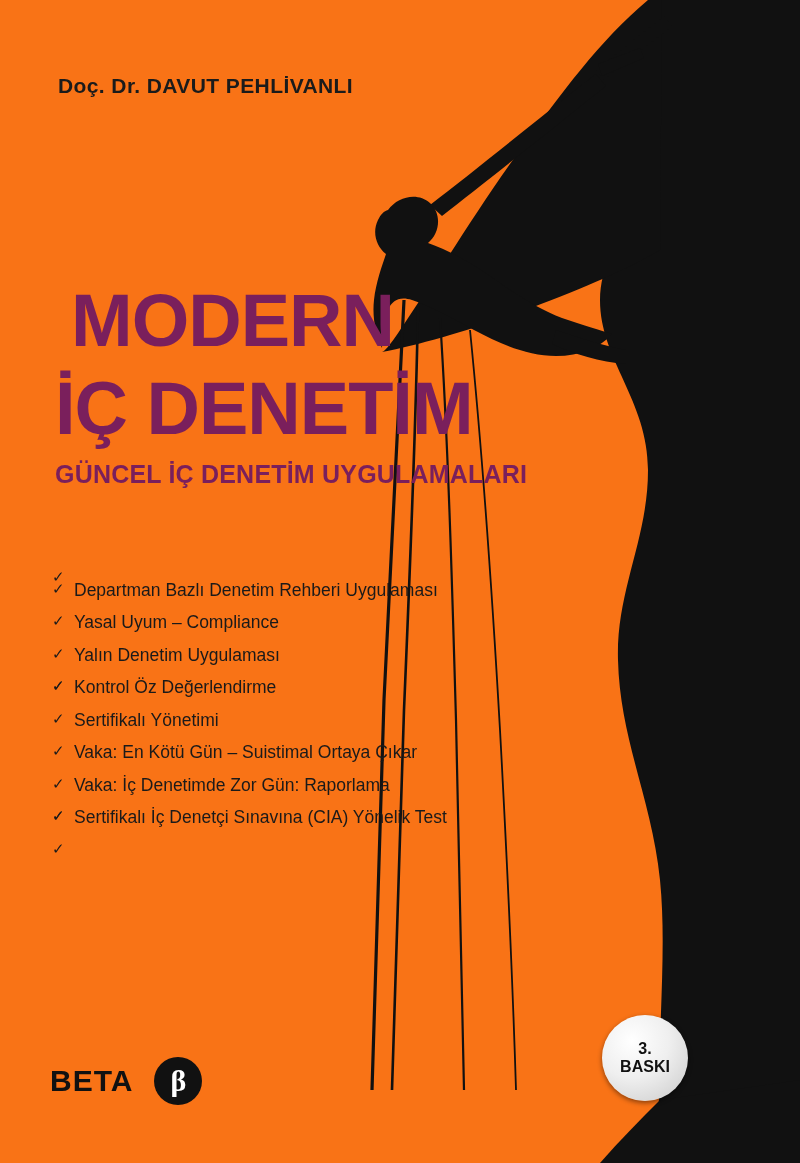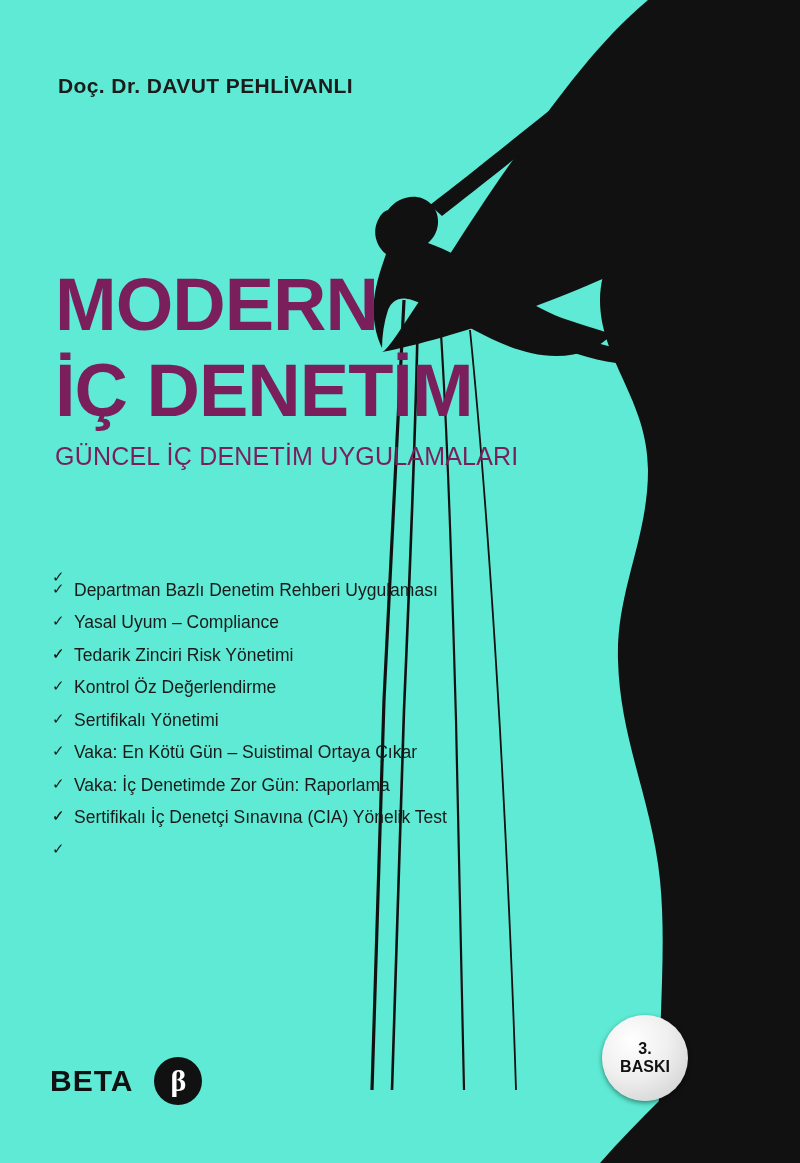--- a/index.html
+++ b/index.html
@@ -7,21 +7,21 @@
     padding: 0;
     background: #ffffff;
   }
   body {
     font-family: "Liberation Sans", sans-serif;
   }
   .cover {
     position: relative;
     width: 800px;
     height: 1163px;
-    background: #5eead4;
+    background: #f97316;
     overflow: hidden;
   }
 
   
   .art {
     position: absolute;
     top: 0;
     left: 0;
     width: 800px;
     height: 1163px;
@@ -46,34 +46,34 @@
     left: 55px;
     top: 270px;
     width: 520px;
   }
   .title-line1 {
     font-size: 74px;
     line-height: 0.95;
     font-weight: bold;
     color: #7a1f5c;
     letter-spacing: -1px;
-    margin: 0;
+    margin: 16px;
   }
   .title-line2 {
     font-size: 74px;
     line-height: 1.0;
     font-weight: bold;
     color: #7a1f5c;
     letter-spacing: -1px;
     margin: 14px 0 12px 0;
   }
   .subtitle {
     margin: 14px 0 6px 0;
     font-size: 25px;
-    font-weight: normal;
+    font-weight: bold;
     color: #7a1f5c;
     letter-spacing: 0.2px;
   }
 
   
   .bullets {
     position: absolute;
     left: 52px;
     top: 568px;
     width: 650px;
@@ -194,22 +194,22 @@
   <div class="title-block">
     <div class="title-line1">MODERN</div>
     <div class="title-line2">İÇ DENETİM</div>
     <div class="subtitle">GÜNCEL İÇ DENETİM UYGULAMALARI</div>
   </div>
 
   <ul class="bullets">
     <li><span class="tick">✓</span></li>
     <li><span class="tick">✓</span><span>Departman Bazlı Denetim Rehberi Uygulaması</span></li>
     <li><span class="tick">✓</span><span>Yasal Uyum – Compliance</span></li>
-    <li><span class="tick">✓</span></li>
-    <li><span class="tick">✓</span><span>Tedarik Zinciri Risk Yönetimi</span></li>
+    <li><span class="tick">✓</span><span>Yalın Denetim Uygulaması</span></li>
+    <li><span class="tick">✓</span></li>
     <li><span class="tick">✓</span><span>Kontrol Öz Değerlendirme</span></li>
     <li><span class="tick">✓</span><span>Sertifikalı Yönetimi</span></li>
     <li><span class="tick">✓</span><span>Vaka: En Kötü Gün – Suistimal Ortaya Çıkar</span></li>
     <li><span class="tick">✓</span><span>Vaka: İç Denetimde Zor Gün: Raporlama</span></li>
     <li><span class="tick">✓</span></li>
     <li><span class="tick">✓</span><span>Sertifikalı İç Denetçi Sınavına (CIA) Yönelik Test</span></li>
     <li><span class="tick">✓</span></li>
   </ul>
 
   <div class="logo">

